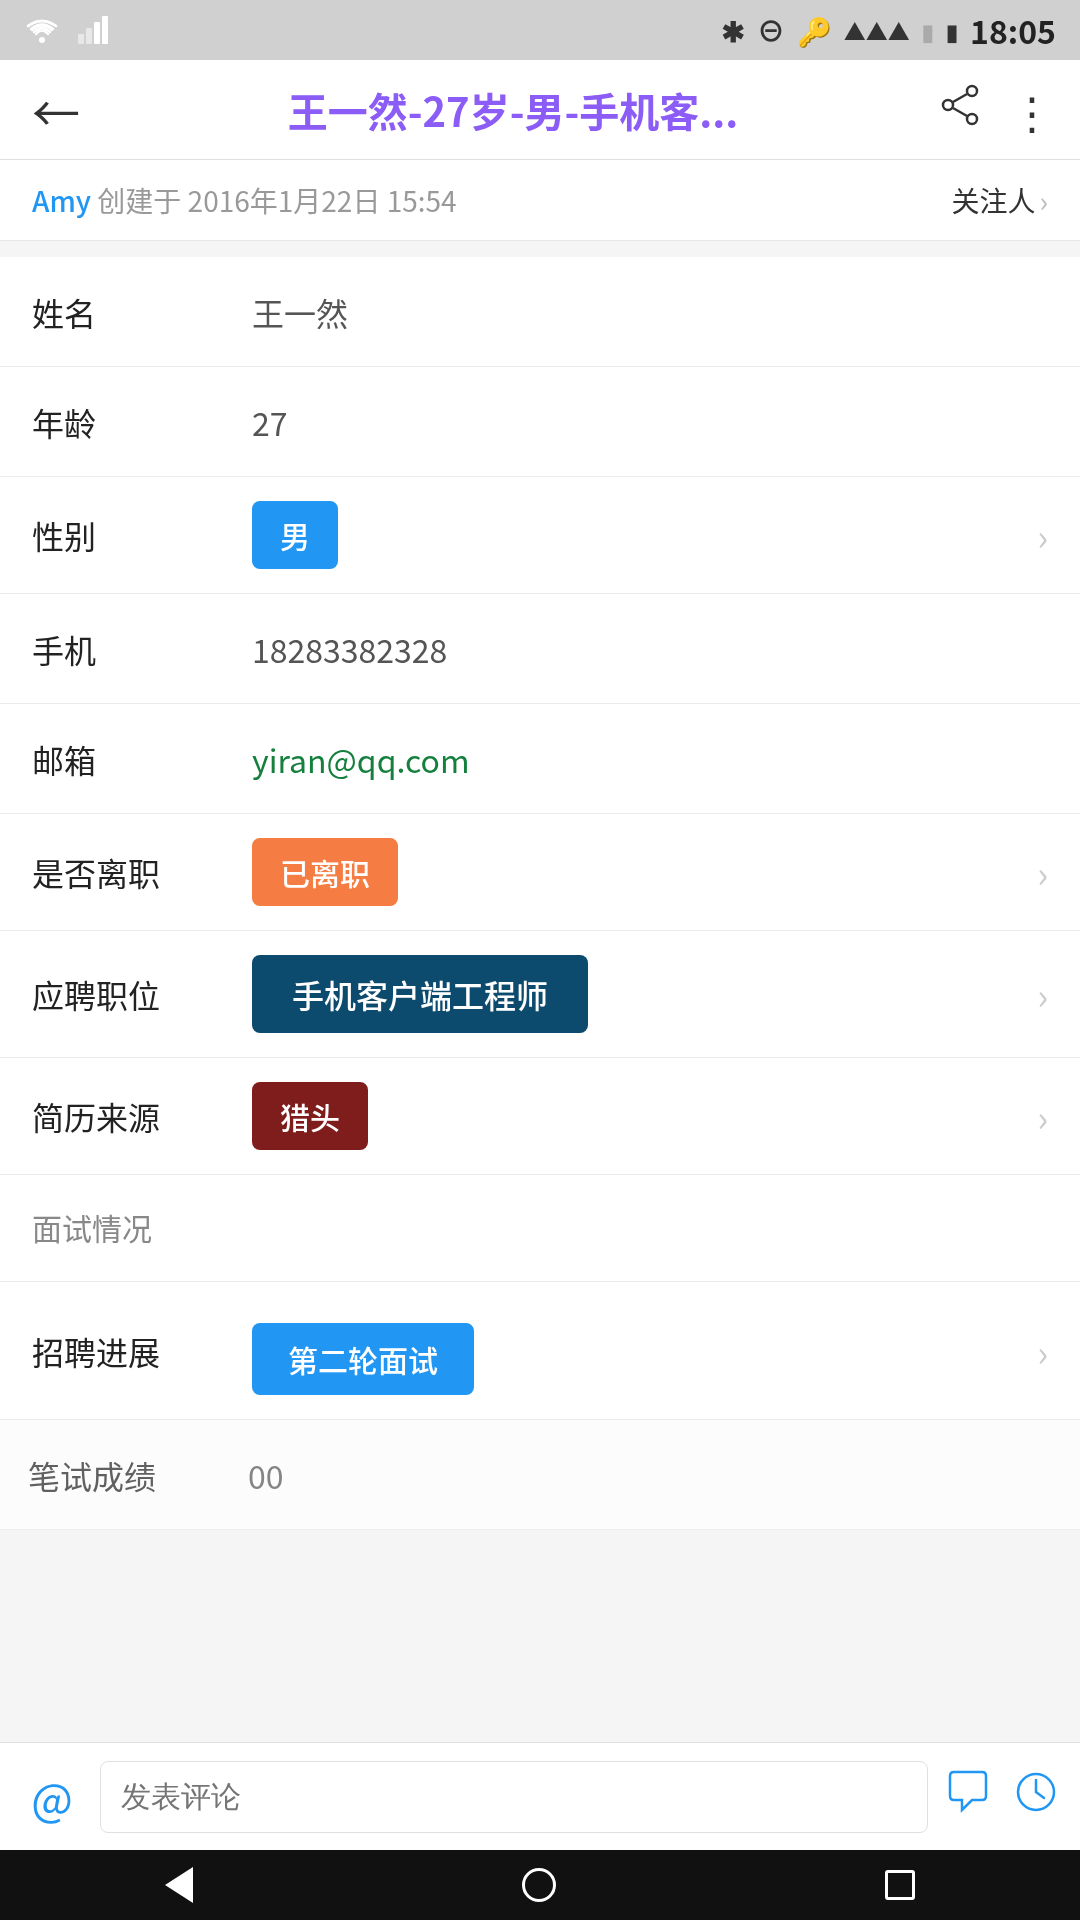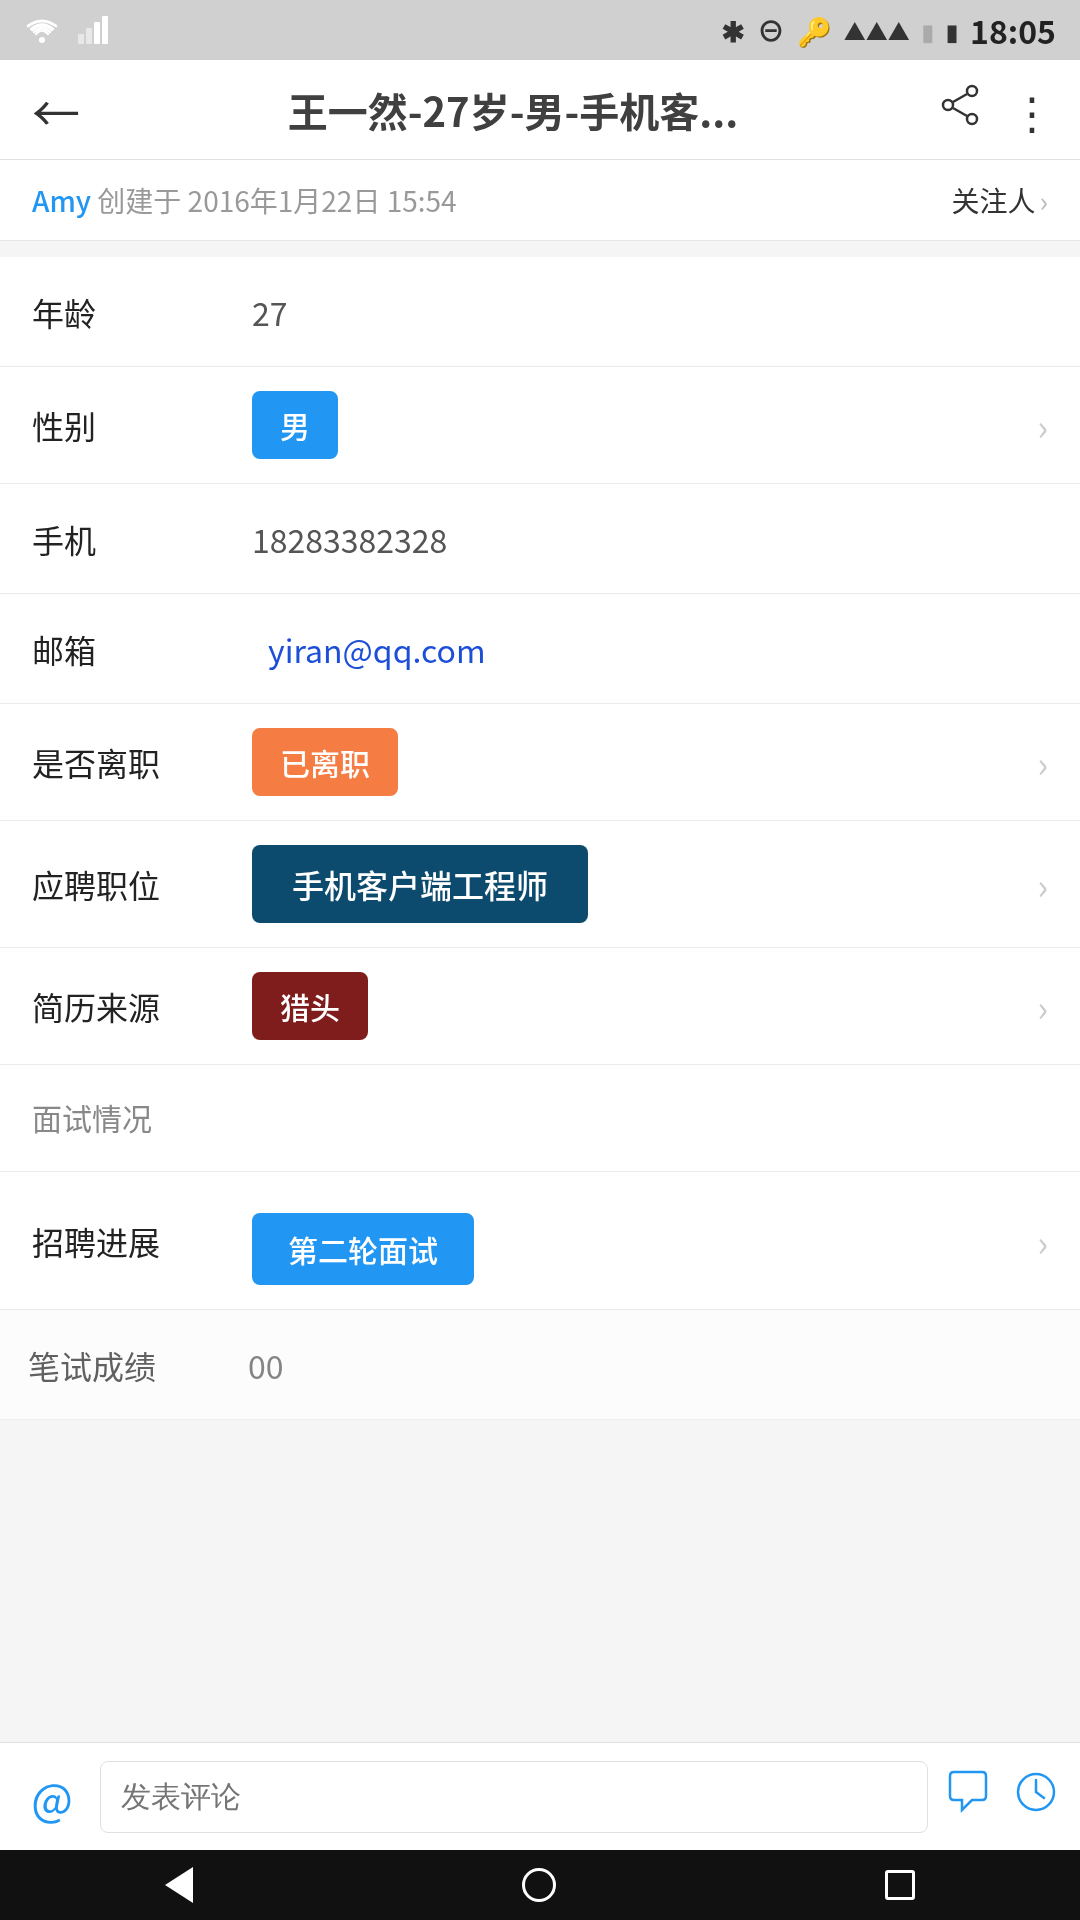--- a/index.html
+++ b/index.html
@@ -57,21 +57,21 @@
       font-size: 48px;
       color: #333;
       cursor: pointer;
       padding: 8px;
       flex-shrink: 0;
     }
     .nav-title {
       flex: 1;
       font-size: 40px;
       font-weight: bold;
-      color: #404040;
+      color: #8b5cf6;
       text-align: center;
       overflow: hidden;
       text-overflow: ellipsis;
       white-space: nowrap;
     }
     .nav-actions {
       display: flex;
       align-items: center;
       gap: 28px;
       flex-shrink: 0;
@@ -132,22 +132,21 @@
       color: #222;
       width: 220px;
       flex-shrink: 0;
     }
     .field-value {
       flex: 1;
       font-size: 32px;
       color: #555;
     }
     .field-value.link {
-      color: #1d4ed8;
-      margin-left: 16px;
+      color: #15803d;
     }
     .field-chevron {
       font-size: 36px;
       color: #ccc;
     }
 
     
     .badge {
       display: inline-block;
       padding: 12px 28px;
@@ -321,20 +320,24 @@
     <span>创建于 2016年1月22日 15:54</span>
   </div>
   <div class="meta-follower">
     <span>关注人</span>
     <span class="meta-chevron">›</span>
   </div>
 </div>
 
 <div class="content">
 
+  <div class="field-row">
+    <span class="field-label">姓名</span>
+    <span class="field-value">王一然</span>
+  </div>
 
   <div class="field-row">
     <span class="field-label">年龄</span>
     <span class="field-value">27</span>
   </div>
 
   <div class="field-row">
     <span class="field-label">性别</span>
     <span class="field-value">
       <span class="badge badge-blue">男</span>

